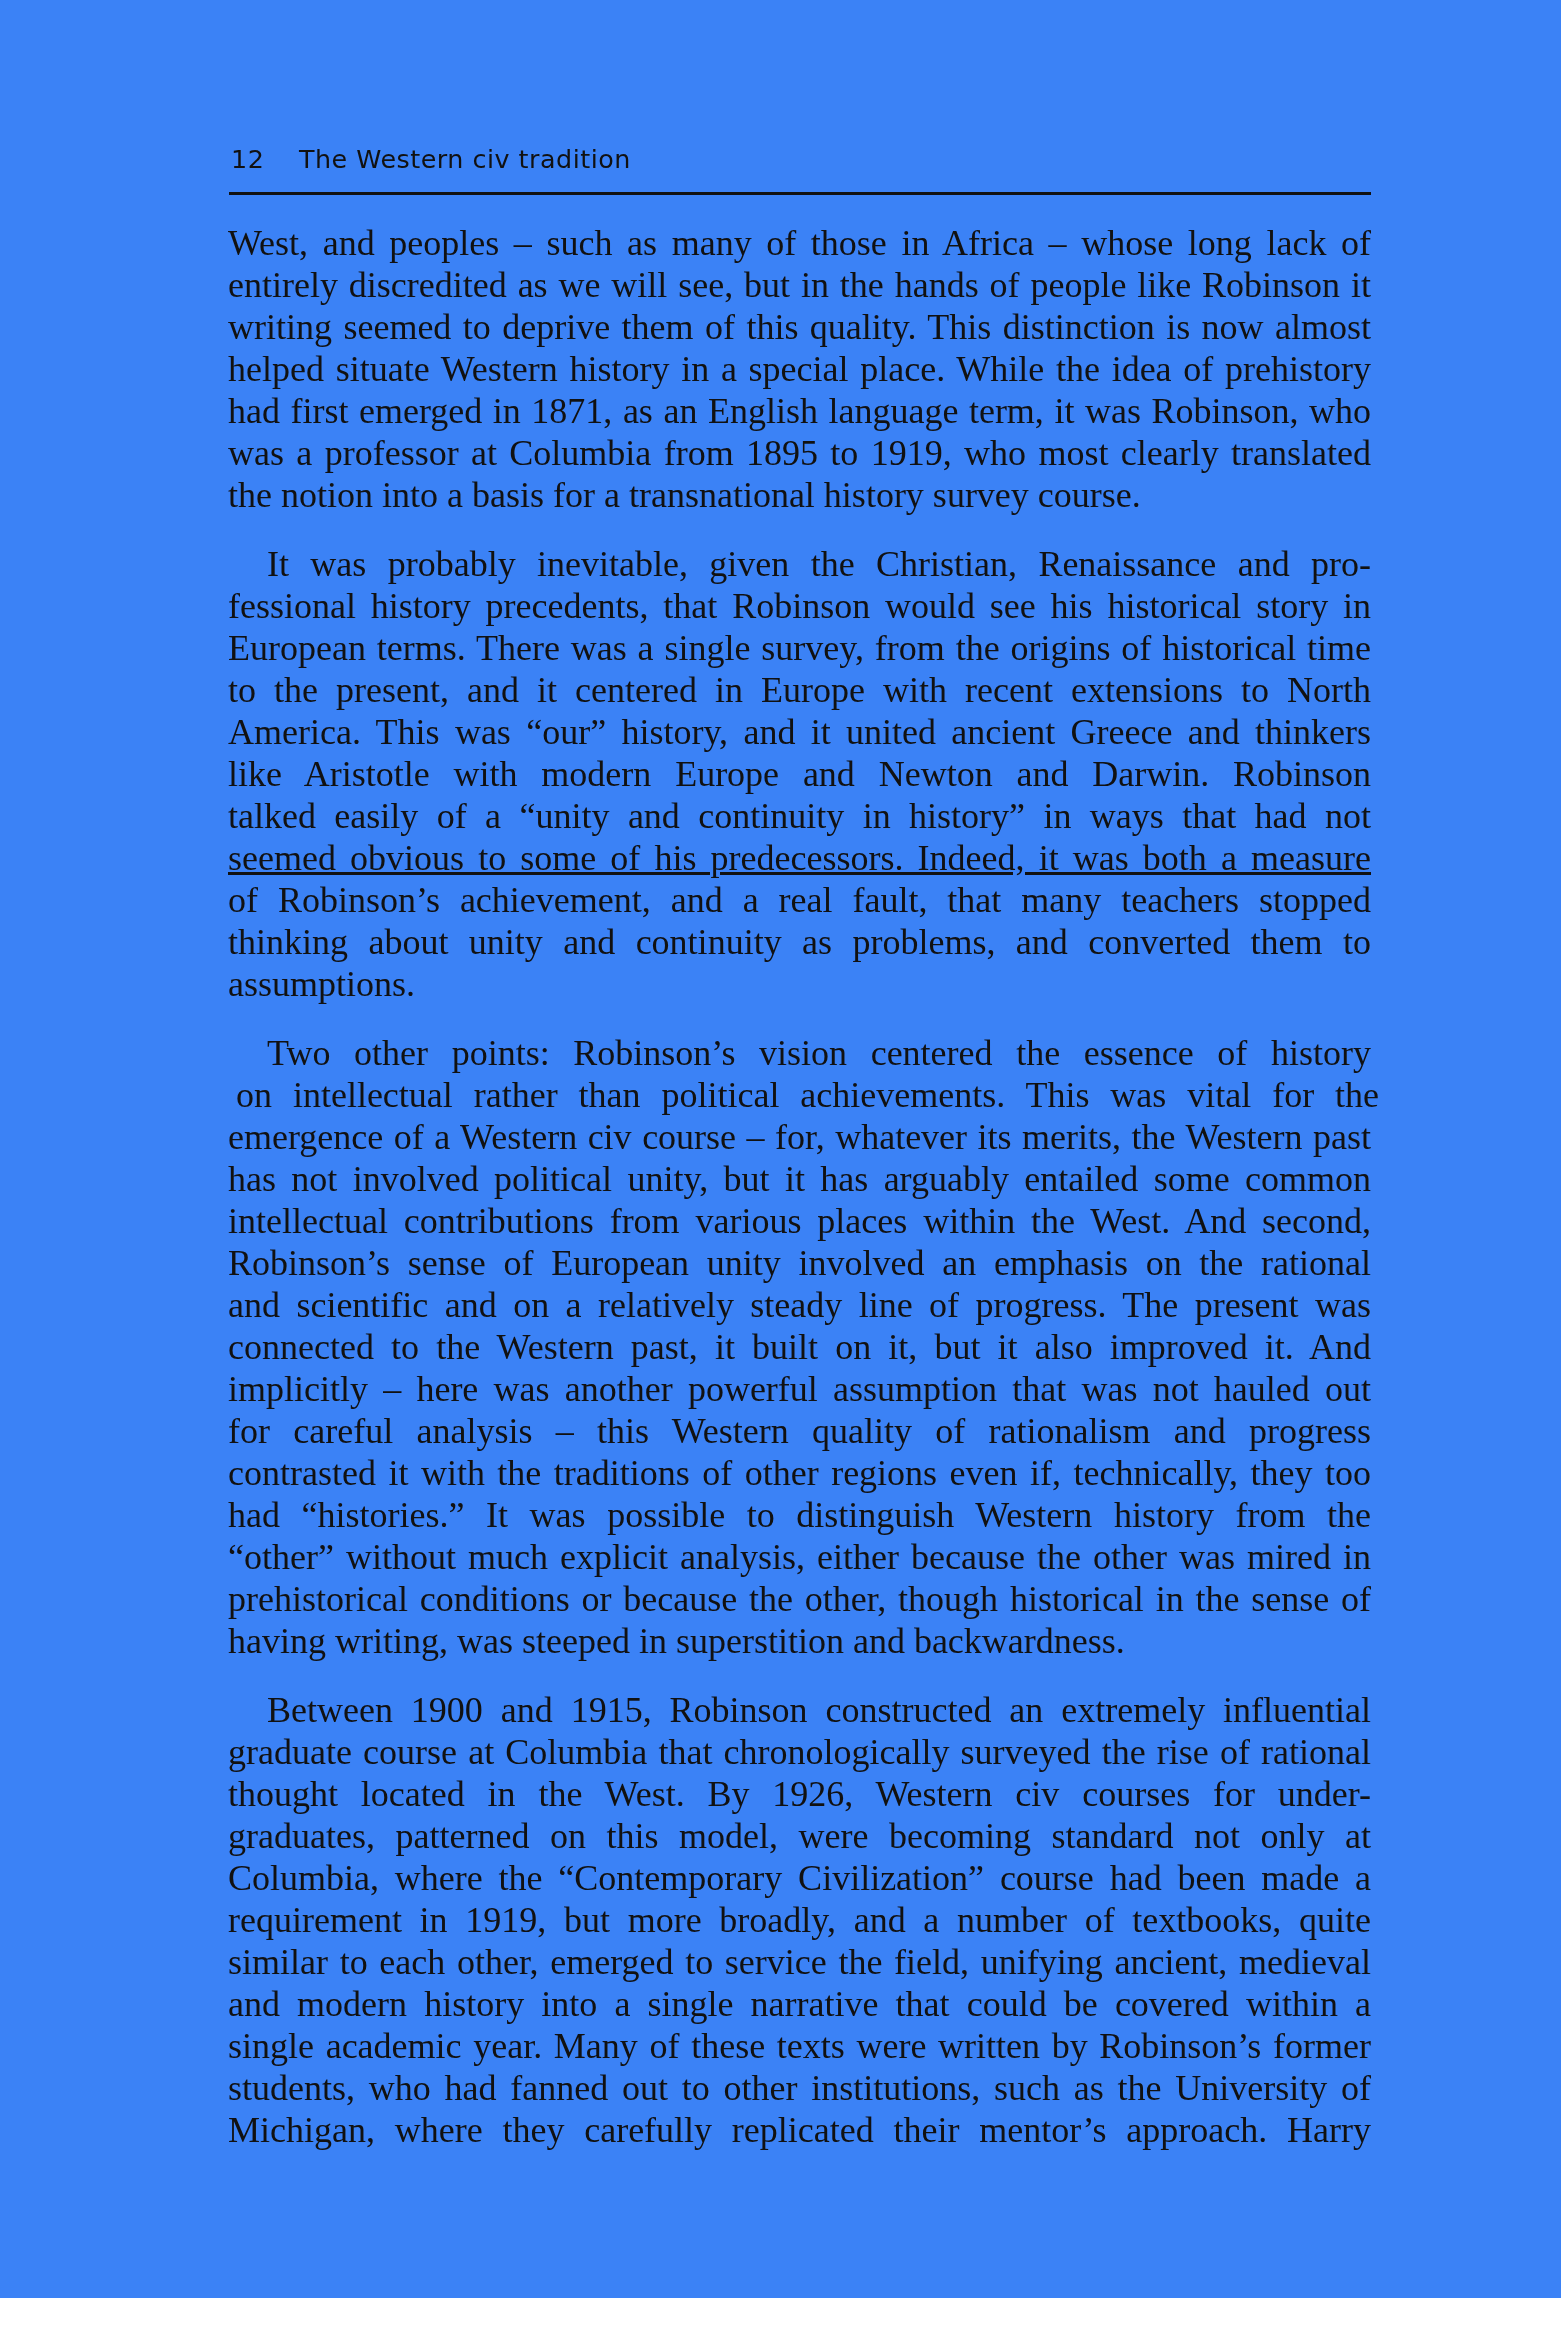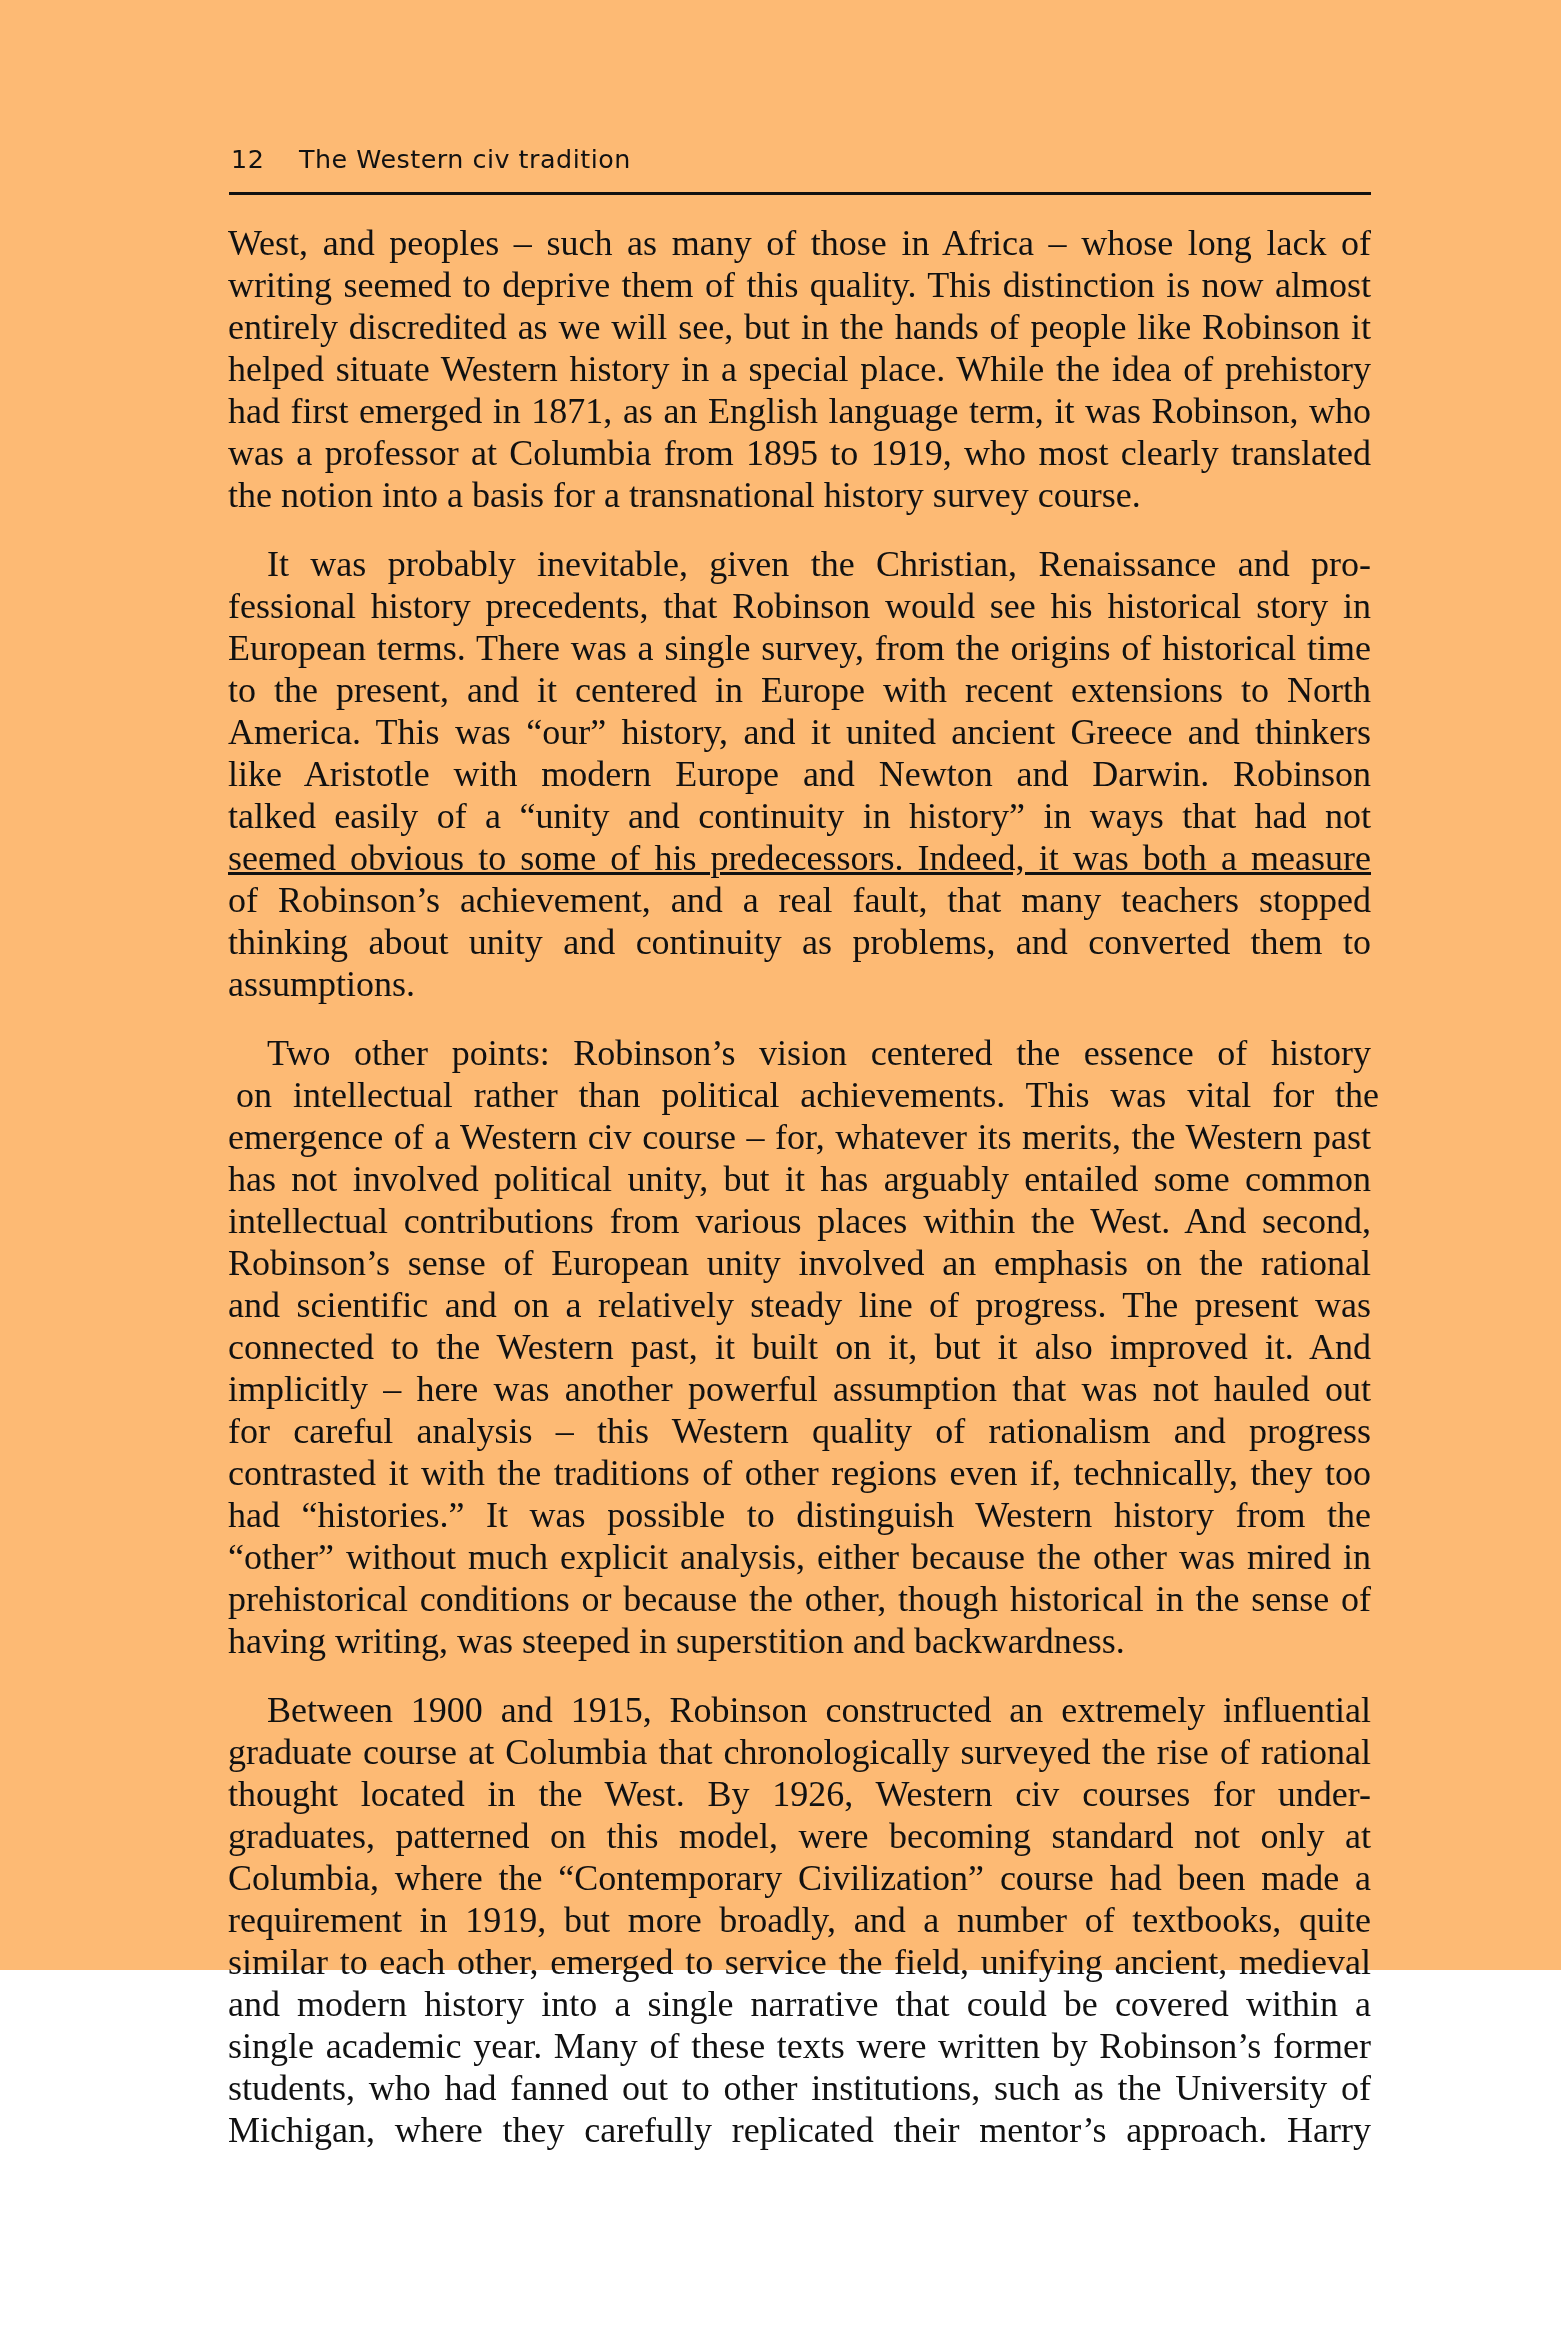--- a/index.html
+++ b/index.html
@@ -1,17 +1,17 @@
 <!DOCTYPE html>
 <html style="font-size:13.6px"><head>
 <meta charset="utf-8">
 <style>
   html, body { margin: 0; padding: 0; background: #ffffff; }
   body { width: 1561px; height: 2342px; position: relative; overflow: hidden; }
-  .page { position: absolute; left: 0; top: 0; width: 1561px; height: 1970px; background: #fdba74; }
+  .page { position: absolute; left: 0; top: 0; width: 1561px; height: 2298px; background: #3b82f6; }
   .running-head {
     position: absolute; left: 231px; top: 144px; height: 34px;
     font-family: "DejaVu Sans", "Liberation Sans", sans-serif;
     font-size: 25.4px; color: #111; white-space: nowrap; letter-spacing: 0.5px;
   }
   .running-head .folio { display: inline-block; width: 68px; }
   .head-rule {
     position: absolute; left: 229px; top: 192px; width: 1142px; height: 2.5px; background: #111;
   }
   .body-text {
@@ -32,22 +32,22 @@
 
 <div class="page">
   <div class="running-head">
     <span class="folio">12</span><span>The Western civ tradition</span>
   </div>
   <div class="head-rule"></div>
 
   <div class="body-text">
     <div class="para">
       <span class="line" style="white-space: nowrap;">West, and peoples – such as many of those in Africa – whose long lack of</span>
+      <span class="line" style="white-space: nowrap;">entirely discredited as we will see, but in the hands of people like Robinson it</span>
       <span class="line" style="white-space: nowrap;">writing seemed to deprive them of this quality. This distinction is now almost</span>
-      <span class="line" style="white-space: nowrap;">entirely discredited as we will see, but in the hands of people like Robinson it</span>
       <span class="line" style="white-space: nowrap;">helped situate Western history in a special place. While the idea of prehistory</span>
       <span class="line" style="white-space: nowrap;">had first emerged in 1871, as an English language term, it was Robinson, who</span>
       <span class="line" style="white-space: nowrap;">was a professor at Columbia from 1895 to 1919, who most clearly translated</span>
       <span class="line last" style="white-space: nowrap;">the notion into a basis for a transnational history survey course.</span>
     </div>
     <div class="para">
       <span class="line indent" style="white-space: nowrap;">It was probably inevitable, given the Christian, Renaissance and pro-</span>
       <span class="line" style="white-space: nowrap;">fessional history precedents, that Robinson would see his historical story in</span>
       <span class="line" style="white-space: nowrap;">European terms. There was a single survey, from the origins of historical time</span>
       <span class="line" style="white-space: nowrap;">to the present, and it centered in Europe with recent extensions to North</span>

